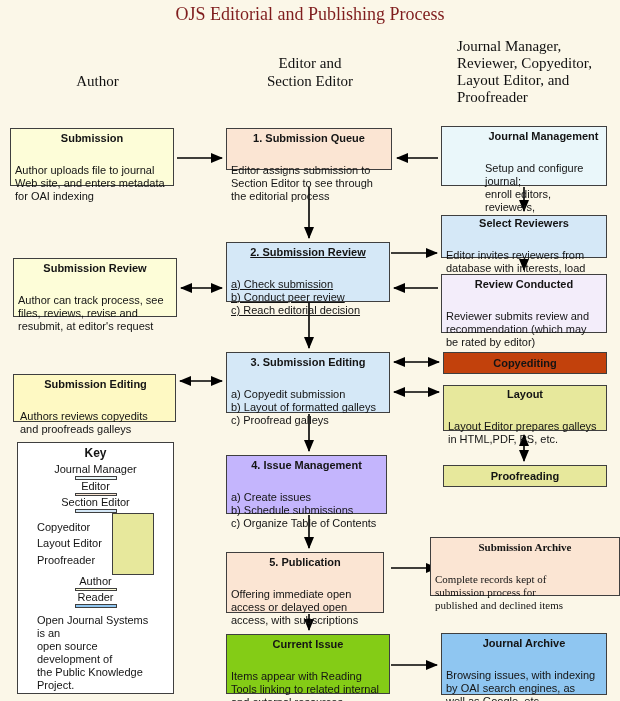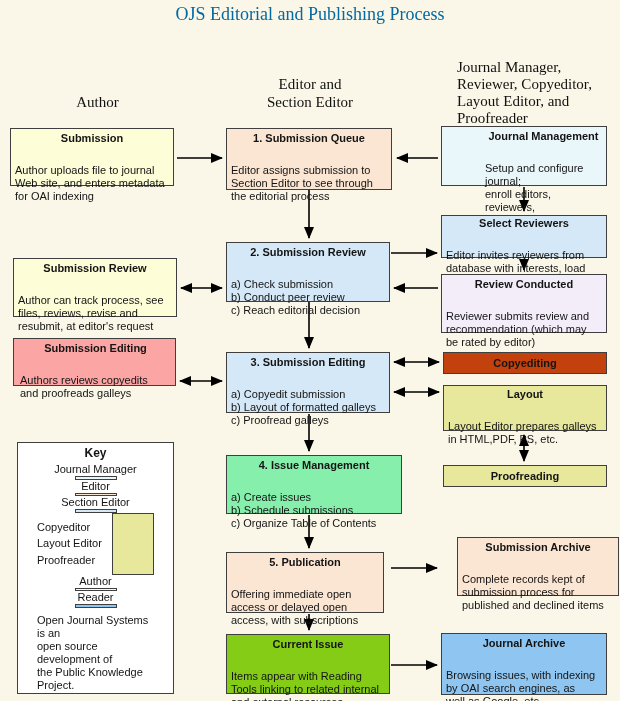--- a/index.html
+++ b/index.html
@@ -6,28 +6,27 @@
   body { font-family:"Liberation Sans", sans-serif; }
   #stage {
     position:relative; width:620px; height:701px;
     background:#FBF7E8; overflow:hidden;
     color:#141414;
   }
   .title {
     position:absolute; left:0; top:4px; width:620px;
     text-align:center;
     font-family:"Liberation Serif","DejaVu Serif",serif;
-    font-size:18px; color:#0369a1;
+    font-size:18px; color:#7f1d1d;
   }
   .colhead {
     position:absolute;
     font-family:"Liberation Serif","DejaVu Serif",serif;
     font-size:15px; line-height:18px; color:#111;
     white-space:pre-line;
-    margin-top:21px;
   }
   .ch-author { left:40px; top:72px; width:115px; text-align:center; }
   .ch-editor { left:228px; top:54px; width:164px; text-align:center; }
   .ch-others { left:457px; top:38px; width:158px; text-align:left; line-height:17px; }
   .box {
     position:absolute; box-sizing:border-box;
     border:1.5px solid #3F3F3F;
     font-size:11px; line-height:13px;
     padding:3px 4px 2px 4px;
   }
@@ -95,21 +94,21 @@
     <line x1="391" y1="665" x2="437" y2="665" marker-end="url(#ah)"></line>
   </svg>
 
   <div class="box" style="left: 10px; top: 128px; width: 164px; height: 58px; background-color: rgb(253, 253, 216);">
     <div class="t">Submission</div>
     <div class="b">Author uploads file to journal
 Web site, and enters metadata
 for OAI indexing</div>
   </div>
 
-  <div class="box" style="left: 226px; top: 128px; width: 166px; height: 62px; background-color: rgb(251, 229, 211);">
+  <div class="box" style="left: 226px; top: 128px; width: 166px; height: 42px; background-color: rgb(251, 229, 211);">
     <div class="t">1. Submission Queue</div>
     <div class="b">Editor assigns submission to
 Section Editor to see through
 the editorial process</div>
   </div>
 
   <div class="box" style="left: 441px; top: 126px; width: 166px; height: 60px; background-color: rgb(234, 247, 250); padding-left: 43px;">
     <div class="t">Journal Management</div>
     <div class="b">Setup and configure journal;
 enroll editors, reviewers,
@@ -129,28 +128,28 @@
 be rated by editor)</div>
   </div>
 
   <div class="box" style="left: 13px; top: 258px; width: 164px; height: 59px; background-color: rgb(253, 253, 216);">
     <div class="t">Submission Review</div>
     <div class="b">Author can track process, see
 files, reviews, revise and
 resubmit, at editor's request</div>
   </div>
 
-  <div class="box" style="left: 226px; top: 242px; width: 164px; height: 60px; background-color: rgb(213, 232, 247);">
+  <div class="box" style="left: 226px; top: 242px; width: 164px; height: 60px; background-color: rgb(213, 232, 247); text-decoration: underline;">
     <div class="t">2. Submission Review</div>
     <div class="b">a) Check submission
 b) Conduct peer review
 c) Reach editorial decision</div>
   </div>
 
-  <div class="box" style="left: 13px; top: 338px; width: 163px; height: 48px; background-color: #fca5a5; padding-left: 6px;">
+  <div class="box" style="left: 13px; top: 374px; width: 163px; height: 48px; background-color: #fef9c3; padding-left: 6px;">
     <div class="t">Submission Editing</div>
     <div class="b">Authors reviews copyedits
 and proofreads galleys</div>
   </div>
 
   <div class="box" style="left: 226px; top: 352px; width: 164px; height: 61px; background-color: rgb(213, 232, 247);">
     <div class="t">3. Submission Editing</div>
     <div class="b">a) Copyedit submission
 b) Layout of formatted galleys
 c) Proofread galleys</div>
@@ -163,35 +162,35 @@
   <div class="box" style="left: 443px; top: 385px; width: 164px; height: 46px; padding-top: 2px; background-color: rgb(231, 232, 156);">
     <div class="t">Layout</div>
     <div class="b">Layout Editor prepares galleys
 in HTML,PDF, PS, etc.</div>
   </div>
 
   <div class="box title-only" style="left: 443px; top: 465px; width: 164px; height: 22px; background-color: rgb(231, 232, 156);">
     <div class="t">Proofreading</div>
   </div>
 
-  <div class="box" style="left: 226px; top: 455px; width: 176px; height: 59px; background-color: #86efac;">
+  <div class="box" style="left: 226px; top: 455px; width: 161px; height: 59px; background-color: #c4b5fd;">
     <div class="t">4. Issue Management</div>
     <div class="b">a) Create issues
 b) Schedule submissions
 c) Organize Table of Contents</div>
   </div>
 
   <div class="box" style="left: 226px; top: 552px; width: 158px; height: 61px; background-color: rgb(251, 229, 211);">
     <div class="t">5. Publication</div>
     <div class="b">Offering immediate open
 access or delayed open
 access, with subscriptions</div>
   </div>
 
-  <div class="box" style="left: 457px; top: 537px; width: 162px; height: 59px; background-color: rgb(251, 229, 211);">
+  <div class="box" style="left: 430px; top: 537px; width: 190px; height: 59px; background-color: rgb(251, 229, 211); font-family: Liberation Serif, serif;">
     <div class="t">Submission Archive</div>
     <div class="b">Complete records kept of
 submission process for
 published and declined items</div>
   </div>
 
   <div class="box" style="left: 226px; top: 634px; width: 164px; height: 60px; background-color: #84cc16;">
     <div class="t">Current Issue</div>
     <div class="b">Items appear with Reading
 Tools linking to related internal

